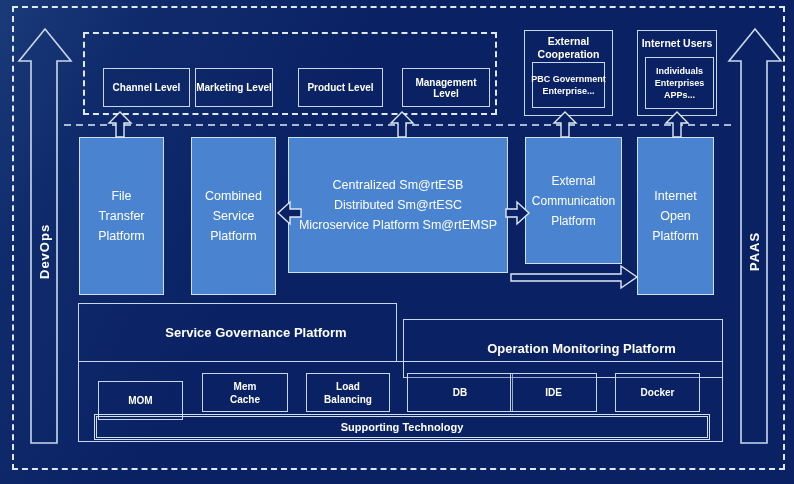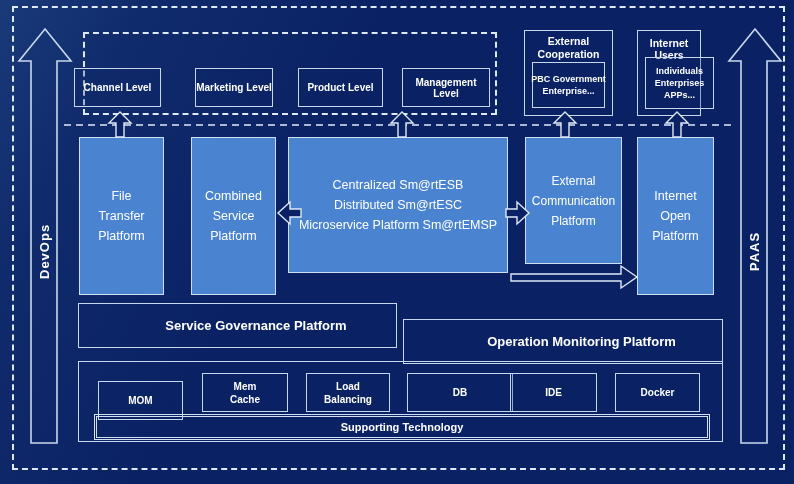--- a/index.html
+++ b/index.html
@@ -11,41 +11,41 @@
   .abs{position:absolute;box-sizing:border-box;}
   .outer-dashed{left:12px;top:6px;width:773px;height:464px;border:2px dashed #dfe9f6;}
   .levels-dashed{left:83px;top:32px;width:414px;height:83px;border:2px dashed #dfe9f6;}
   .dkbox{border:1.5px solid #c8d8ec;display:flex;align-items:center;justify-content:center;
          text-align:center;background:rgba(10,34,100,0.25);}
   .lvl{top:68px;height:39px;font-size:10px;font-weight:700;}
   .blue{background:#4a84d0;border:1.5px solid #cfdff2;display:flex;flex-direction:column;
         align-items:center;justify-content:center;text-align:center;font-size:12.5px;}
   .blue .ln{display:block;white-space:nowrap;line-height:20px;}
   .ln{display:block;white-space:nowrap;}
-  .gov{top:303px;height:45px;font-size:13px;font-weight:600;padding-left:37px;}
+  .gov{top:303px;height:59px;font-size:13px;font-weight:600;padding-left:37px;}
   .sup-small{top:373px;height:39px;font-size:10px;font-weight:700;line-height:13px;}
   .rail-label{display:flex;align-items:center;justify-content:center;
     writing-mode:vertical-rl;transform:rotate(180deg);
     font-size:13px;font-weight:700;letter-spacing:1px;}
   .coop-title{font-size:10.5px;font-weight:600;line-height:13px;text-align:center;margin-top:4px;}
   .iu-title{font-size:10.5px;font-weight:700;text-align:center;margin-top:6px;}
   .member{font-size:9px;font-weight:600;line-height:12px;}
   .supbar{border:3px double #d4e0f1;display:flex;align-items:center;justify-content:center;
           font-size:11px;font-weight:700;}
   svg.overlay{position:absolute;left:0;top:0;pointer-events:none;}
 </style>
 </head>
 <body>
 
 <div class="canvas">
 
   <div class="abs outer-dashed"></div>
 
   <div class="abs levels-dashed"></div>
-  <div class="abs dkbox lvl" style="left:74px;width:87px;">
+  <div class="abs dkbox lvl" style="left:103px;width:87px;">
       <span>Channel Level</span>
     </div>
   <div class="abs dkbox lvl" style="left:195px;width:78px;">
       <span>Marketing Level</span>
     </div>
   <div class="abs dkbox lvl" style="left:298px;width:85px;">
       <span>Product Level</span>
     </div>
   <div class="abs dkbox lvl" style="left:402px;width:88px;">
       <span>Management Level</span>
@@ -57,21 +57,21 @@
       <span class="ln">Cooperation</span>
     </div>
     <div class="abs dkbox" style="left:7px;top:31px;width:73px;height:46px;border-width:1px;">
       <div class="member">
         <span class="ln">PBC Government</span>
         <span class="ln">Enterprise...</span>
       </div>
     </div>
   </div>
 
-  <div class="abs" style="left:637px;top:30px;width:64px;height:86px;border:1.5px solid #c8d8ec;">
+  <div class="abs" style="left:637px;top:30px;width:80px;height:86px;border:1.5px solid #c8d8ec;">
     <div class="iu-title">Internet Users</div>
     <div class="abs dkbox" style="left:7px;top:26px;width:69px;height:52px;border-width:1px;">
       <div class="member">
         <span class="ln">Individuals</span>
         <span class="ln">Enterprises</span>
         <span class="ln">APPs...</span>
       </div>
     </div>
   </div>
 

